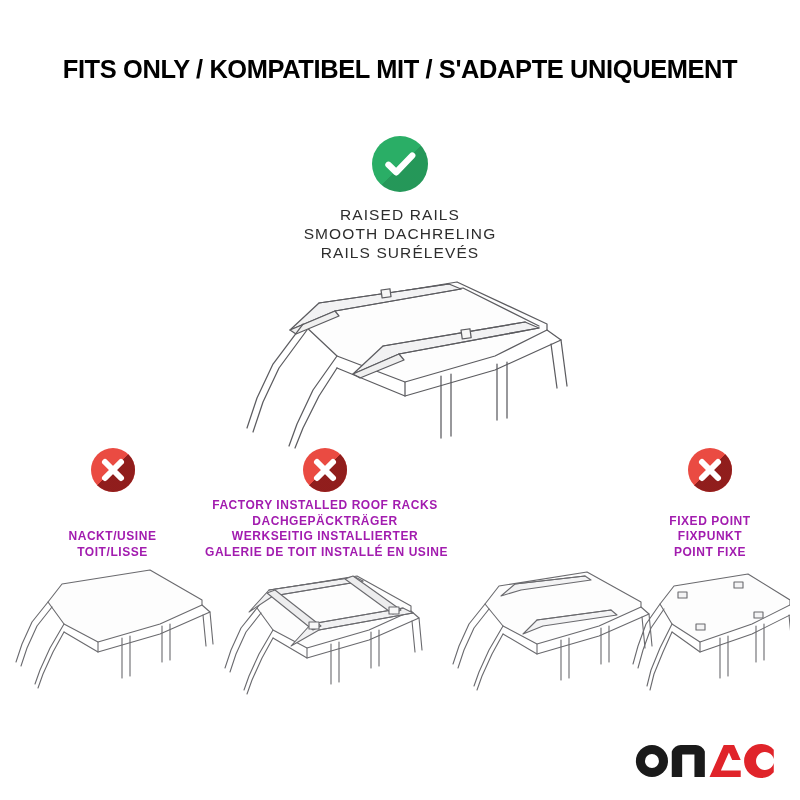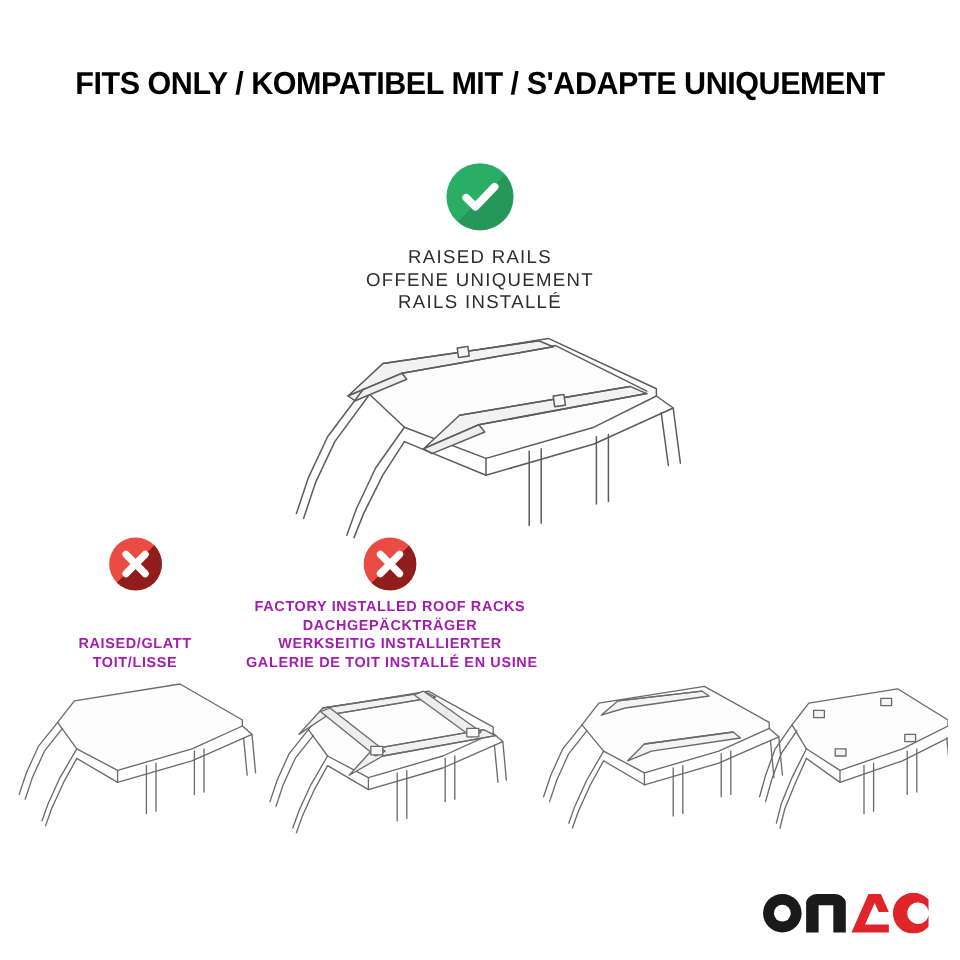--- a/index.html
+++ b/index.html
@@ -137,22 +137,22 @@
 
   <div class="badge ok">
     <div class="shadow"></div>
     <svg width="56" height="56" viewBox="0 0 56 56">
       <path d="M16.5 28.8 L24.2 36.3 L40.2 19.6" fill="none" stroke="#ffffff" stroke-width="6.4" stroke-linecap="round" stroke-linejoin="round"></path>
     </svg>
   </div>
 
   <div class="caption">
     <div>RAISED RAILS</div>
-    <div>OFFENE UNIQUEMENT</div>
-    <div>RAILS INSTALLÉ</div>
+    <div>SMOOTH DACHRELING</div>
+    <div>RAILS SURÉLEVÉS</div>
   </div>
 </div>
 
 <svg id="raised-rails-illustration" viewBox="0 0 420 175">
   <g fill="none" stroke="#5c5c60" stroke-width="1.25" stroke-linejoin="round" stroke-linecap="round">
 
     <path d="M108 46 L128 26 L262 4 L352 46 L352 52 L300 78 L210 104 L142 78 Z" fill="#fdfdfd"></path>
 
     <path d="M130 30 L268 10 L344 48"></path>
 
@@ -189,21 +189,21 @@
 
   <div class="inc-col" style="left:10px; width:205px;">
     <div class="inc-head">
       <div class="badge no">
         <div class="shadow"></div>
         <svg width="44" height="44" viewBox="0 0 44 44">
           <path d="M14 14 L30 30 M30 14 L14 30" fill="none" stroke="#ffffff" stroke-width="6" stroke-linecap="round"></path>
         </svg>
       </div>
       <div class="inc-caption">
-        <div>RAISED/GLATT</div>
+        <div>NACKT/USINE</div>
         <div>TOIT/LISSE</div>
       </div>
     </div>
     <svg class="inc-art" viewBox="0 0 205 150">
       <g fill="none" stroke="#6a6a6e" stroke-width="1.1" stroke-linejoin="round" stroke-linecap="round">
         <path d="M38 42 L52 24 L140 10 L192 40 L192 45 L150 64 L88 82 L54 64 Z" fill="#fdfdfd"></path>
         <path d="M192 45 L200 52 L150 74 L88 92 L54 72"></path>
         <path d="M88 82 L88 92"></path>
         <path d="M38 42 L22 62 L12 84 L6 102"></path>
         <path d="M42 47 L27 66 L17 88 L11 106"></path>
@@ -279,20 +279,33 @@
         <path d="M58 66 L44 90 L34 112 L29 126"></path>
         <path d="M58 74 L47 94 L37 116 L32 130"></path>
         <path d="M116 80 L116 120 M124 78 L124 118"></path>
         <path d="M156 68 L156 104 M164 66 L164 102"></path>
         <path d="M204 54 L207 86 M197 57 L200 88"></path>
       </g>
     </svg>
   </div>
 
   <div class="inc-col" style="left:630px; width:160px;">
+    <div class="inc-head">
+      <div class="badge no">
+        <div class="shadow"></div>
+        <svg width="44" height="44" viewBox="0 0 44 44">
+          <path d="M14 14 L30 30 M30 14 L14 30" fill="none" stroke="#ffffff" stroke-width="6" stroke-linecap="round"></path>
+        </svg>
+      </div>
+      <div class="inc-caption">
+        <div>FIXED POINT</div>
+        <div>FIXPUNKT</div>
+        <div>POINT FIXE</div>
+      </div>
+    </div>
     <svg class="inc-art" viewBox="0 0 160 150">
       <g fill="none" stroke="#6a6a6e" stroke-width="1.1" stroke-linejoin="round" stroke-linecap="round">
         <path d="M30 44 L44 26 L118 14 L160 40 L160 45 L122 64 L70 82 L42 64 Z" fill="#fdfdfd"></path>
         <path d="M160 45 L166 52 L122 74 L70 92 L42 72"></path>
         <path d="M70 82 L70 92"></path>
 
         <rect x="48" y="32" width="9" height="6" fill="#f4f4f5"></rect>
         <rect x="104" y="22" width="9" height="6" fill="#f4f4f5"></rect>
         <rect x="66" y="64" width="9" height="6" fill="#f4f4f5"></rect>
         <rect x="124" y="52" width="9" height="6" fill="#f4f4f5"></rect>

